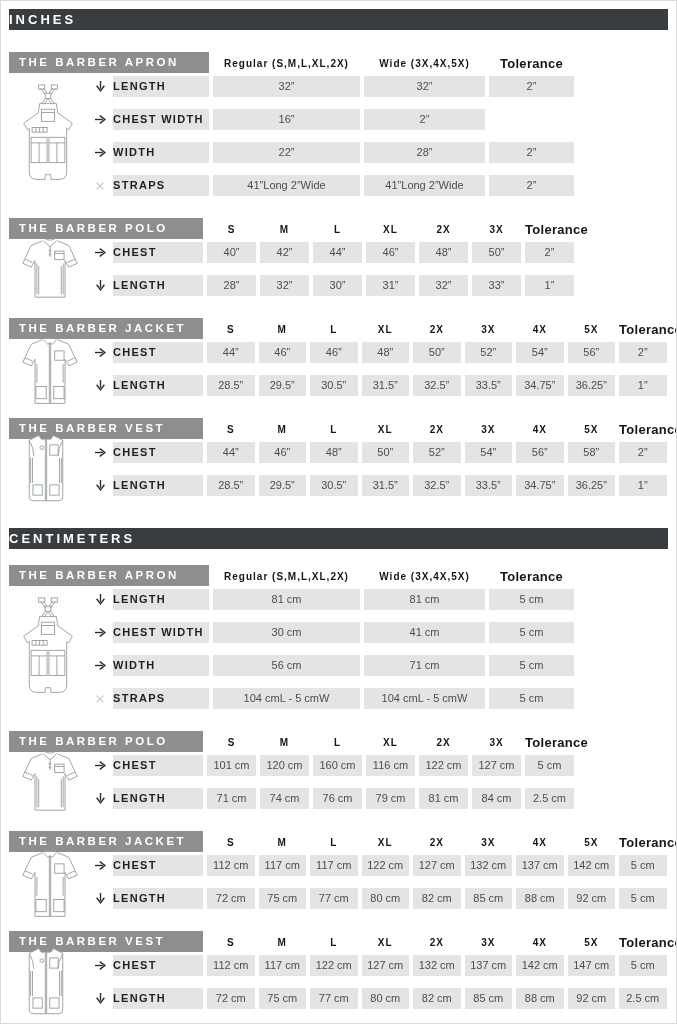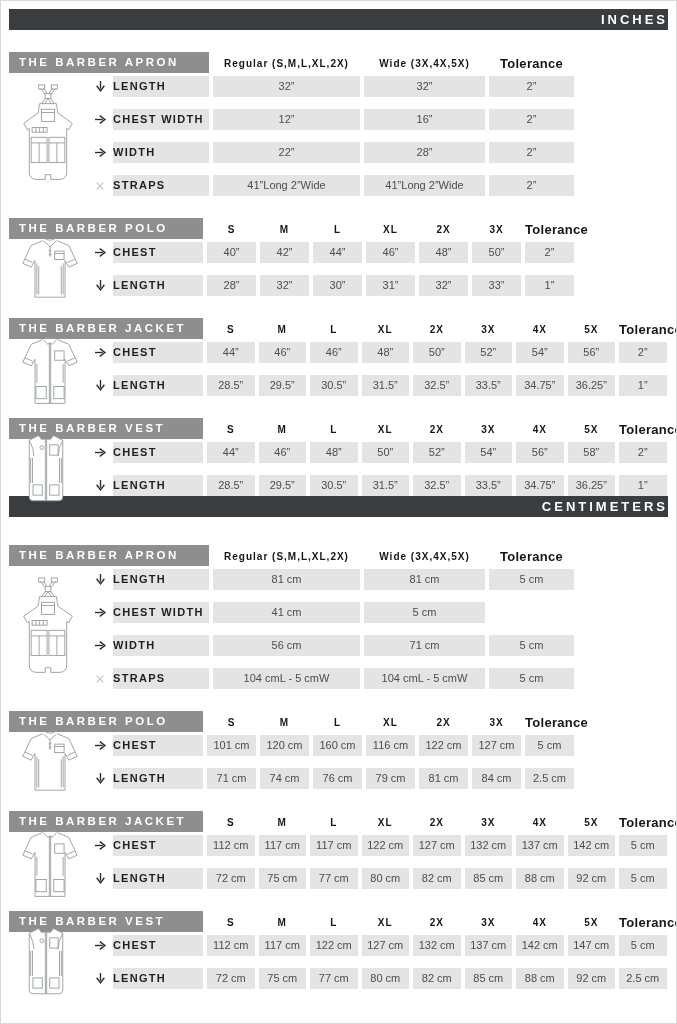--- a/index.html
+++ b/index.html
@@ -10,26 +10,26 @@
     border:1px solid #d9d9d9;
     padding:8px;
     background:#fff;
     font-family:"Liberation Sans","DejaVu Sans",sans-serif;
     overflow:hidden;
   }
   .unit-header {
     height:21px; line-height:21px;
     background:#3a3d40; color:#fff;
     font-weight:bold; font-size:13px; letter-spacing:3px;
-    text-align:right;
+    text-align:left;
     margin-bottom:22px;
   }
-  .unit-block + .unit-block .unit-header { margin-bottom:28px;padding-left:32px; }
+  .unit-block + .unit-block .unit-header { margin-bottom:16px; }
   .section { position:relative; margin-bottom:22px; }
-  .unit-block .section:last-child { margin-bottom:0; }
+  .unit-block .section:last-child { margin-bottom:32px; }
 
   .t-line { display:grid; column-gap:4px; align-items:center; }
   .g-apron .t-line { grid-template-columns:78px 18px 96px 147px 121px 85px; }
   .g-seven .t-line { grid-template-columns:78px 18px 90px repeat(7,49px); }
   .g-nine  .t-line { grid-template-columns:78px 18px 90px repeat(9,47.5px); }
 
   .t-head { margin-bottom:3px; }
   .t-row  { margin-bottom:12px; }
   .section .t-row:last-child { margin-bottom:0; }
 
@@ -112,21 +112,20 @@
             <span class="cell value-cell">2”</span>
           </div>
           <div class="t-line t-row">
             <span class="icon-cell">
               <svg width="13" height="11" viewBox="0 0 14 12" fill="none" stroke="#2b2b2b" stroke-width="1.5">
                 <path d="M1 6 H9.5"></path>
                 <path d="M6.2 1.8 L11.8 6 L6.2 10.2"></path>
               </svg>
             </span>
             <span class="cell label-cell">CHEST WIDTH</span>
-            <span class="cell value-cell">12”</span>
             <span class="cell value-cell">16”</span>
             <span class="cell value-cell">2”</span>
           </div>
           <div class="t-line t-row">
             <span class="icon-cell">
               <svg width="13" height="11" viewBox="0 0 14 12" fill="none" stroke="#2b2b2b" stroke-width="1.5">
                 <path d="M1 6 H9.5"></path>
                 <path d="M6.2 1.8 L11.8 6 L6.2 10.2"></path>
               </svg>
             </span>
@@ -368,20 +367,21 @@
             <span class="cell value-cell">5 cm</span>
           </div>
           <div class="t-line t-row">
             <span class="icon-cell">
               <svg width="13" height="11" viewBox="0 0 14 12" fill="none" stroke="#2b2b2b" stroke-width="1.5">
                 <path d="M1 6 H9.5"></path>
                 <path d="M6.2 1.8 L11.8 6 L6.2 10.2"></path>
               </svg>
             </span>
             <span class="cell label-cell">CHEST WIDTH</span>
+            <span class="cell value-cell">30 cm</span>
             <span class="cell value-cell">41 cm</span>
             <span class="cell value-cell">5 cm</span>
           </div>
           <div class="t-line t-row">
             <span class="icon-cell">
               <svg width="13" height="11" viewBox="0 0 14 12" fill="none" stroke="#2b2b2b" stroke-width="1.5">
                 <path d="M1 6 H9.5"></path>
                 <path d="M6.2 1.8 L11.8 6 L6.2 10.2"></path>
               </svg>
             </span>

